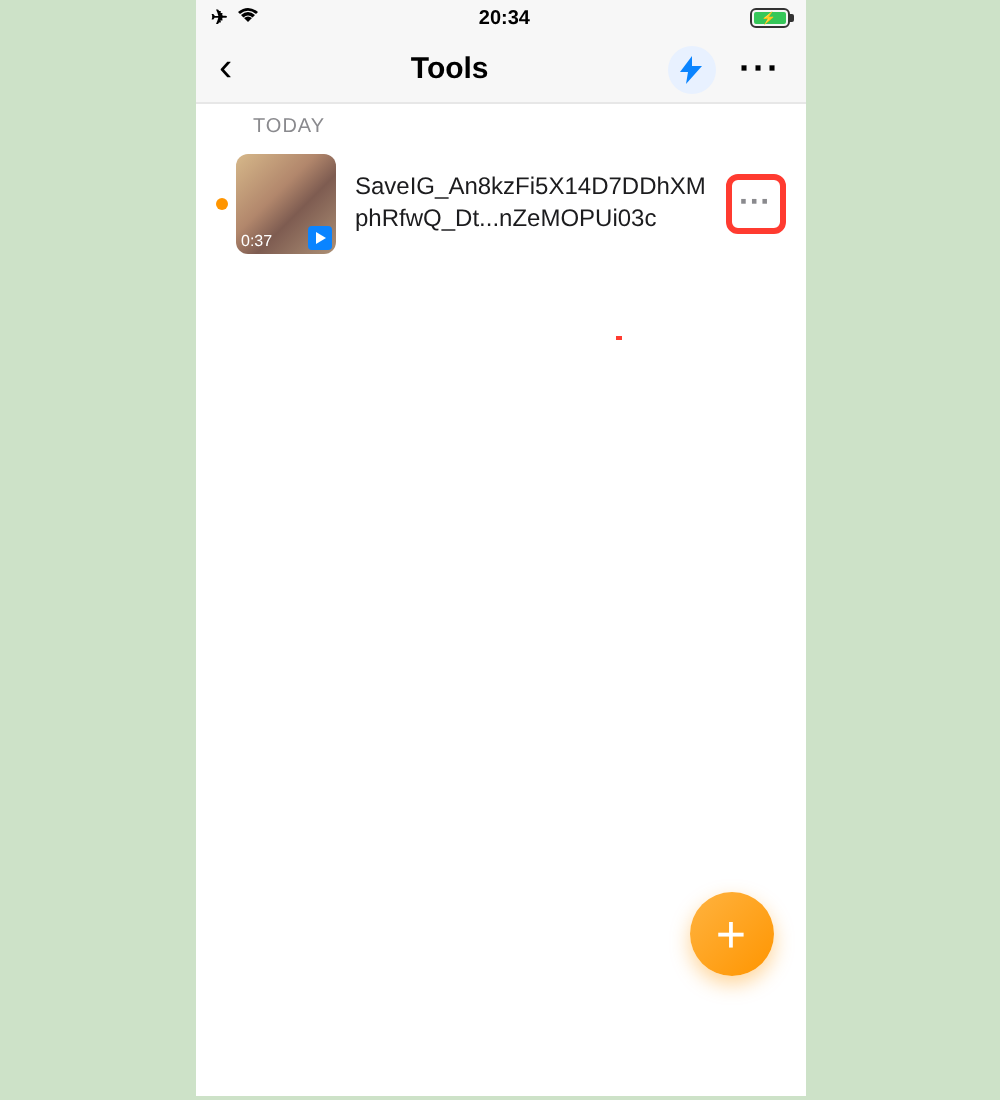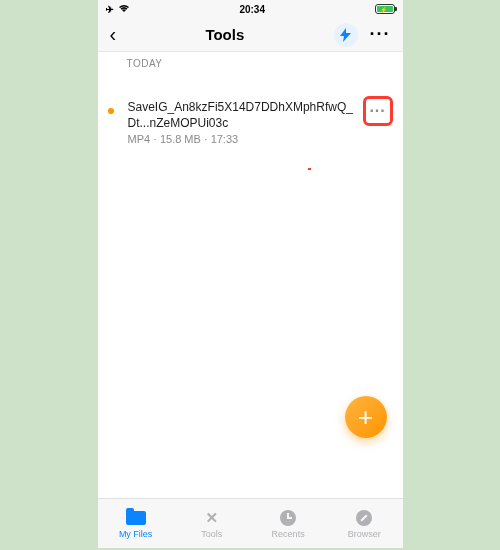--- a/index.html
+++ b/index.html
@@ -70,21 +70,21 @@
   }
   .thumb .dur { position:absolute; bottom:2px; left:3px; font-size:8px; color:#fff;}
   .thumb .play {
     position:absolute; bottom:2px; right:2px; width:12px; height:12px;
     background:#0a84ff; border-radius:2px; display:flex; align-items:center; justify-content:center;
   }
   .thumb .play::before {
     content:""; border-left:5px solid #fff; border-top:3px solid transparent; border-bottom:3px solid transparent; margin-left:1px;
   }
   .file-info { flex:1; min-width:0; padding: 0 6px 0 10px;}
-  .file-name { font-size:12px; color:#1c1c1e; line-height:1.3; word-break:break-all; display:-webkit-box; -webkit-line-clamp:2; -webkit-box-orient:vertical; overflow:hidden;margin-top:23px;}
+  .file-name { font-size:12px; color:#1c1c1e; line-height:1.3; word-break:break-all; display:-webkit-box; -webkit-line-clamp:2; -webkit-box-orient:vertical; overflow:hidden;}
   .file-meta { font-size:11px; color:#8a8a8e; margin-top:2px;}
   .row-more {
     width:30px; height:30px; border-radius:6px;
     display:flex; align-items:center; justify-content:center;
     color:#8a8a8e; font-size:16px; font-weight:700;
     border:3px solid #ff3b30;
     flex-shrink:0;
   }
   .content { flex:1; background:#fff; position:relative;}
   .tiny-red { position:absolute; top:116px; left:210px; width:3px; height:2px; background:#ff3b30;}
@@ -145,50 +145,29 @@
       </span>
       <span class="more-dots">···</span>
     </div>
   </div>
 
   <div class="content">
     <div class="section-label">TODAY</div>
 
     <div class="row">
       <span class="orange-dot"></span>
+      <div class="thumb">
+        <span class="dur">0:37</span>
+        <span class="play"></span>
+      </div>
       <div class="file-info">
         <div class="file-name">SaveIG_An8kzFi5X14D7DDhXMphRfwQ_Dt...nZeMOPUi03c</div>
-        <div class="file-meta">MP4  ·  15.8 MB  ·  17:33</div>
       </div>
       <div class="row-more">···</div>
     </div>
 
     <div class="tiny-red"></div>
 
     <div class="fab">+</div>
   </div>
 
-  <div class="tab-bar">
-    <div class="tab active">
-      <div class="tab-icon">
-          <div class="folder-icon"></div>
-        </div>
-      <span>My Files</span>
-    </div>
-    <div class="tab">
-      <div class="tab-icon tools-icon"></div>
-      <span>Tools</span>
-    </div>
-    <div class="tab">
-      <div class="tab-icon">
-          <div class="clock-icon"></div>
-        </div>
-      <span>Recents</span>
-    </div>
-    <div class="tab">
-      <div class="tab-icon">
-          <div class="compass-icon"></div>
-        </div>
-      <span>Browser</span>
-    </div>
-  </div>
 
 </div>
 
 </body></html>

